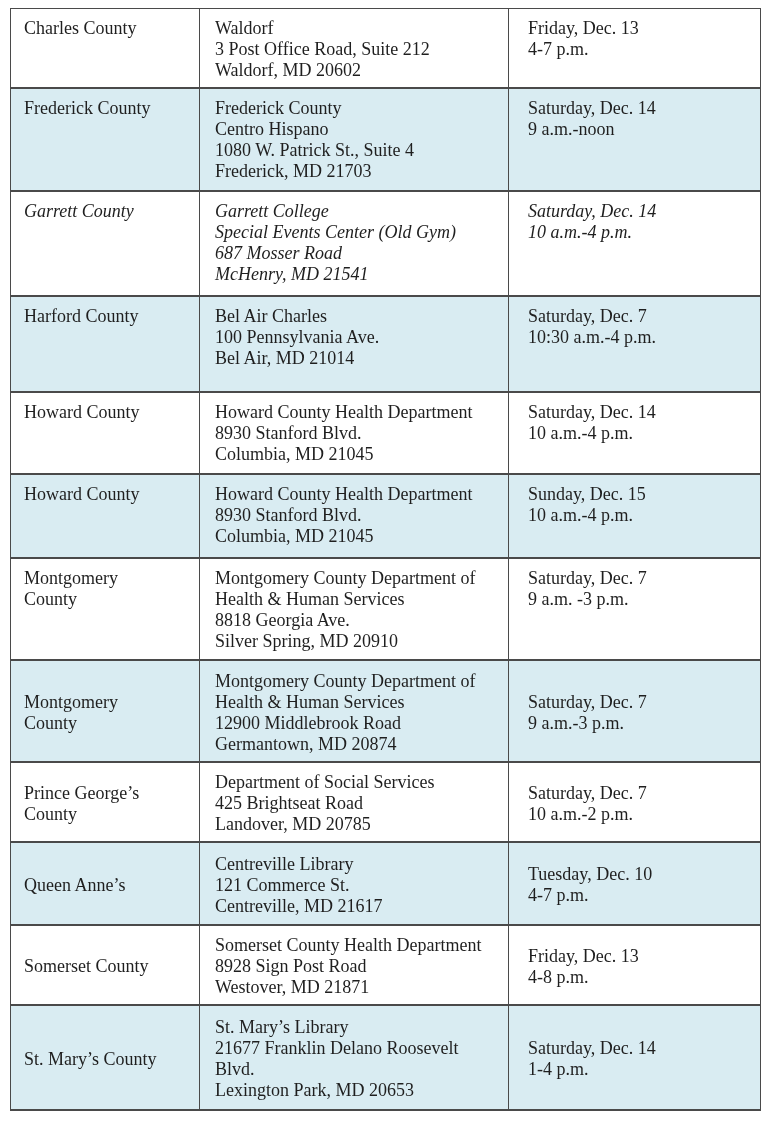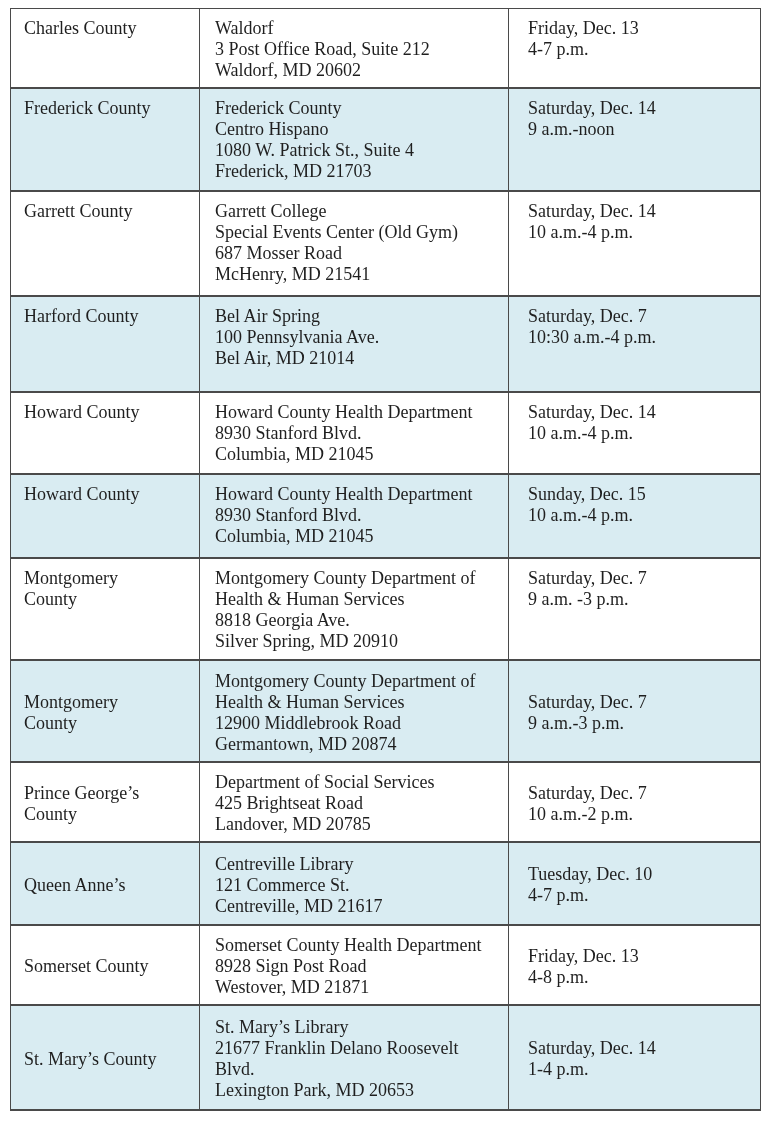--- a/index.html
+++ b/index.html
@@ -42,21 +42,21 @@
 
   
   table.schedule tr:nth-child(n+8) td { vertical-align: middle; }
 
   
   tr.shaded td { background: var(--shaded, #d9ecf2); margin-left: 48px; }
 
   
   table.schedule tr:nth-child(1)  { height: 77px; }
   table.schedule tr:nth-child(2)  { height: 103px; }
-  table.schedule tr:nth-child(3)  { height: 105px; }
+  table.schedule tr:nth-child(3)  { height: 105px; font-style: italic; }
   table.schedule tr:nth-child(4)  { height: 96px; }
   table.schedule tr:nth-child(5)  { height: 82px; }
   table.schedule tr:nth-child(6)  { height: 84px; }
   table.schedule tr:nth-child(7)  { height: 102px; }
   table.schedule tr:nth-child(8)  { height: 102px; }
   table.schedule tr:nth-child(9)  { height: 78px; }
   table.schedule tr:nth-child(10) { height: 83px; }
   table.schedule tr:nth-child(11) { height: 80px; }
   table.schedule tr:nth-child(12) { height: 105px; }
   table.schedule tr:nth-child(13) { height: 37px; }
@@ -116,21 +116,21 @@
     <td class="datetime">
       <div class="line">Saturday, Dec. 14</div>
       <div class="line">10 a.m.-4 p.m.</div>
     </td>
   </tr>
         <tr class="shaded">
     <td class="county">
             <div class="line">Harford County</div>
           </td>
     <td class="location">
-            <div class="line">Bel Air Spring</div>
+            <div class="line">Bel Air Charles</div>
             <div class="line">100 Pennsylvania Ave.</div>
             <div class="line">Bel Air, MD 21014</div>
           </td>
     <td class="datetime">
       <div class="line">Saturday, Dec. 7</div>
       <div class="line">10:30 a.m.-4 p.m.</div>
     </td>
   </tr>
         <tr>
     <td class="county">

